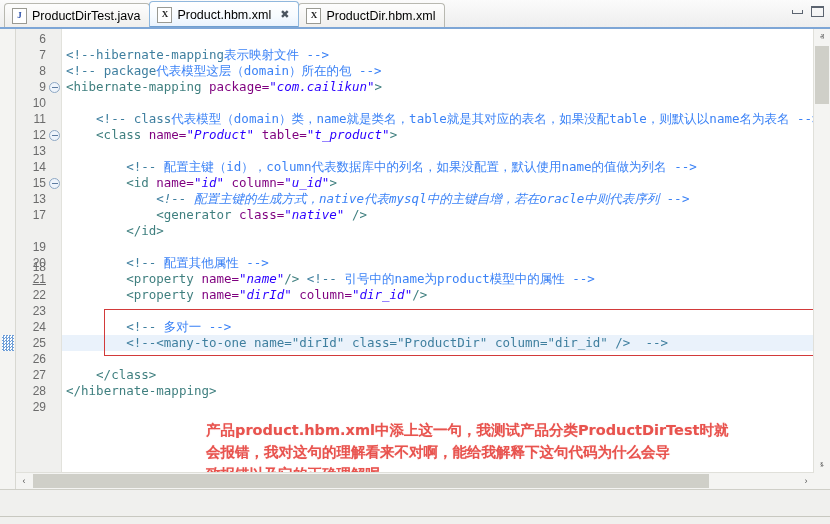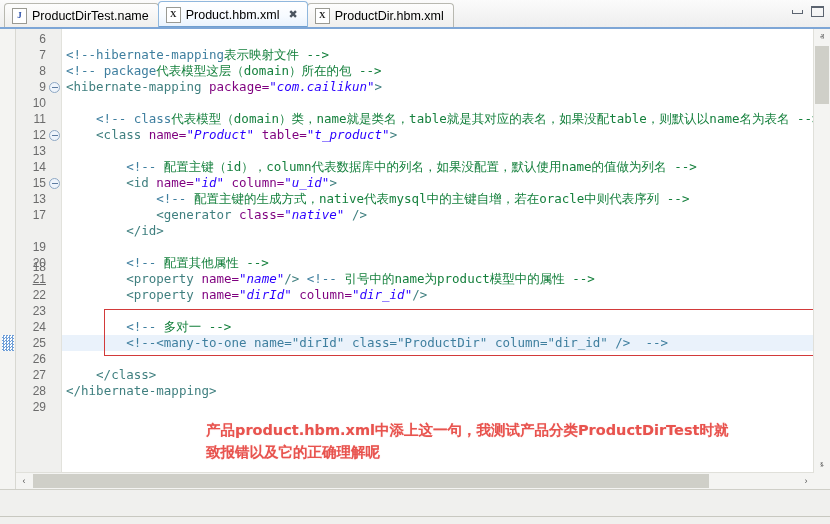--- a/index.html
+++ b/index.html
@@ -90,21 +90,21 @@
 
   .code{
     font-family:"DejaVu Sans Mono","Liberation Mono",monospace;
     font-size:12.5px;
     color:#000;
   }
   .hl-line{position:absolute;left:0;right:0;height:16px;background:#eaf2fb;}
 
   
   .cm  {color:#3f7f9f;}      
-  .cmz {color:#15803d;}      
+  .cmz {color:#3b82f6;}      
   .tg  {color:#3f7f7f;}      
   .at  {color:#7f007f;}      
   .vl  {color:#2a00ff;font-style:italic;}
 
   
   .redbox{
     position:absolute;border:1px solid #d23a3a;
     pointer-events:none;box-sizing:border-box;
   }
 
@@ -165,21 +165,21 @@
 </style>
 </head>
 <body>
 
 <div id="app">
 
   <div class="tabbar">
     <div class="tabs" id="tabs-host">
         <div class="tab">
           <span class="tab-ico">J</span>
-          <span class="tab-label">ProductDirTest.name</span>
+          <span class="tab-label">ProductDirTest.java</span>
         </div>
         <div class="tab active">
           <span class="tab-ico xml">X</span>
           <span class="tab-label">Product.hbm.xml</span>
           <span class="tab-close">✖</span>
         </div>
         <div class="tab">
           <span class="tab-ico xml">X</span>
           <span class="tab-label">ProductDir.hbm.xml</span>
         </div>
@@ -228,36 +228,36 @@
 
     <div class="codepane">
       <div id="code-host">
           <div class="line code" style="top: 18px; left: 4px;"><span class="cm">&lt;!--hibernate-mapping</span><span class="cmz">表示映射文件 --&gt;</span></div>
           <div class="line code" style="top: 34px; left: 4px;"><span class="cm">&lt;!-- package</span><span class="cmz">代表模型这层（domain）所在的包 --&gt;</span></div>
           <div class="line code" style="top: 50px; left: 4px;"><span class="tg">&lt;hibernate-mapping </span><span class="at">package=</span><span class="vl">"com.cailikun"</span><span class="tg">&gt;</span></div>
           <div class="line code" style="top: 82px; left: 34.08px;"><span class="cm">&lt;!-- class</span><span class="cmz">代表模型（domain）类，name就是类名，table就是其对应的表名，如果没配table，则默认以name名为表名 --&gt;</span></div>
           <div class="line code" style="top: 98px; left: 34.08px;"><span class="tg">&lt;class </span><span class="at">name=</span><span class="vl">"Product"</span><span class="at"> table=</span><span class="vl">"t_product"</span><span class="tg">&gt;</span></div>
           <div class="line code" style="top: 130px; left: 64.16px;"><span class="cm">&lt;!-- </span><span class="cmz">配置主键（id），column代表数据库中的列名，如果没配置，默认使用name的值做为列名 --&gt;</span></div>
           <div class="line code" style="top: 146px; left: 64.16px;"><span class="tg">&lt;id </span><span class="at">name=</span><span class="vl">"id"</span><span class="at"> column=</span><span class="vl">"u_id"</span><span class="tg">&gt;</span></div>
-          <div class="line code" style="top: 162px; left: 94.24px;"><span class="cm">&lt;!-- </span><span class="cmz">配置主键的生成方式，native代表mysql中的主键自增，若在oracle中则代表序列 --&gt;</span></div>
+          <div class="line code" style="top: 162px; left: 94.24px; font-style: italic;"><span class="cm">&lt;!-- </span><span class="cmz">配置主键的生成方式，native代表mysql中的主键自增，若在oracle中则代表序列 --&gt;</span></div>
           <div class="line code" style="top: 178px; left: 94.24px;"><span class="tg">&lt;generator </span><span class="at">class=</span><span class="vl">"native"</span><span class="tg"> /&gt;</span></div>
           <div class="line code" style="top: 194px; left: 64.16px;"><span class="tg">&lt;/id&gt;</span></div>
           <div class="line code" style="top: 226px; left: 64.16px;"><span class="cm">&lt;!-- </span><span class="cmz">配置其他属性 --&gt;</span></div>
           <div class="line code" style="top: 242px; left: 64.16px;"><span class="tg">&lt;property </span><span class="at">name=</span><span class="vl">"name"</span><span class="tg">/&gt; </span><span class="cm">&lt;!-- </span><span class="cmz">引号中的name为product模型中的属性 --&gt;</span></div>
           <div class="line code" style="top: 258px; left: 64.16px;"><span class="tg">&lt;property </span><span class="at">name=</span><span class="vl">"dirId"</span><span class="at"> column=</span><span class="vl">"dir_id"</span><span class="tg">/&gt;</span></div>
           <div class="line code" style="top: 290px; left: 64.16px;"><span class="cm">&lt;!-- </span><span class="cmz">多对一 --&gt;</span></div>
           <div class="hl-line" style="top: 306px;"></div>
           <div class="line code" style="top: 306px; left: 64.16px;"><span class="cm">&lt;!--&lt;many-to-one name="dirId" class="ProductDir" column="dir_id" /&gt;  --&gt;</span></div>
           <div class="line code" style="top: 338px; left: 34.08px;"><span class="tg">&lt;/class&gt;</span></div>
           <div class="line code" style="top: 354px; left: 4px;"><span class="tg">&lt;/hibernate-mapping&gt;</span></div>
         </div>
 
       <div class="redbox" id="redbox" style="left: 42px; top: 280px; width: 717px; height: 47px;"></div>
 
-      <div class="redtext" id="redtext" style="left: 144px; top: 390px; color: rgb(232, 83, 78);"><div>产品product.hbm.xml中添上这一句，我测试产品分类ProductDirTest时就</div><div>致报错以及它的正确理解呢</div></div>
+      <div class="redtext" id="redtext" style="left: 144px; top: 390px; color: rgb(232, 83, 78);"><div>产品product.hbm.xml中添上这一句，我测试产品分类ProductDirTest时就</div><div>会报错，我对这句的理解看来不对啊，能给我解释下这句代码为什么会导</div><div>致报错以及它的正确理解呢</div></div>
     </div>
 
     <div class="vscroll">
       <div class="arrow up">ⱏ</div>
       <div class="vthumb" style="top:17px;height:58px;"></div>
       <div class="arrow dn">ⱛ</div>
     </div>
 
     <div class="hscroll">
       <div class="arrow lt">‹</div>

